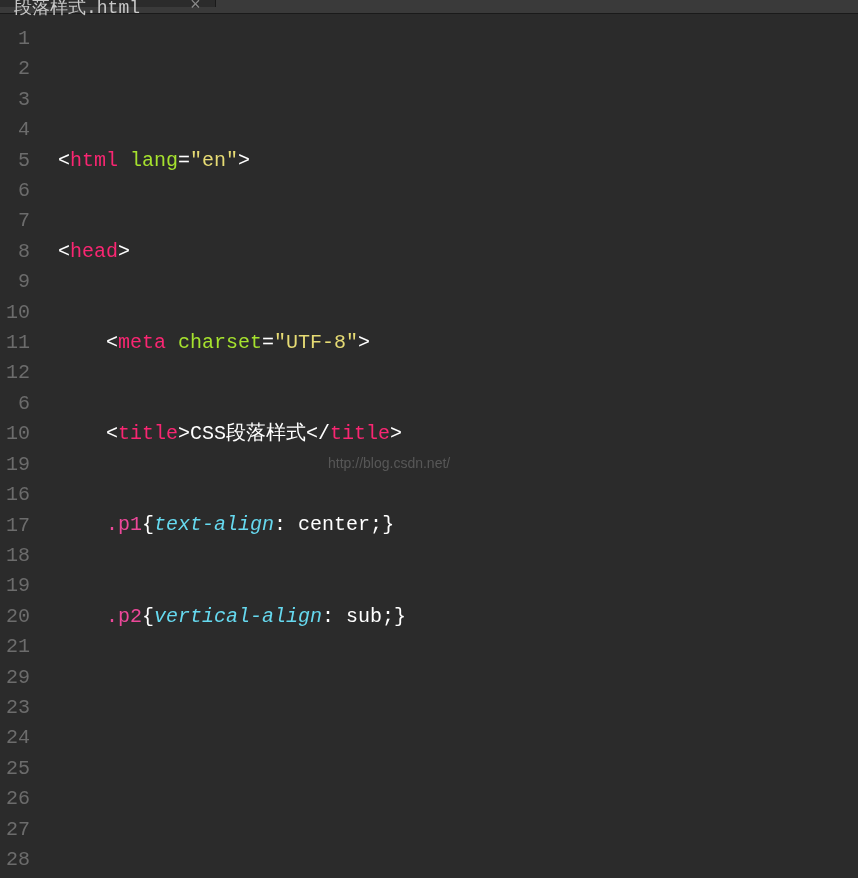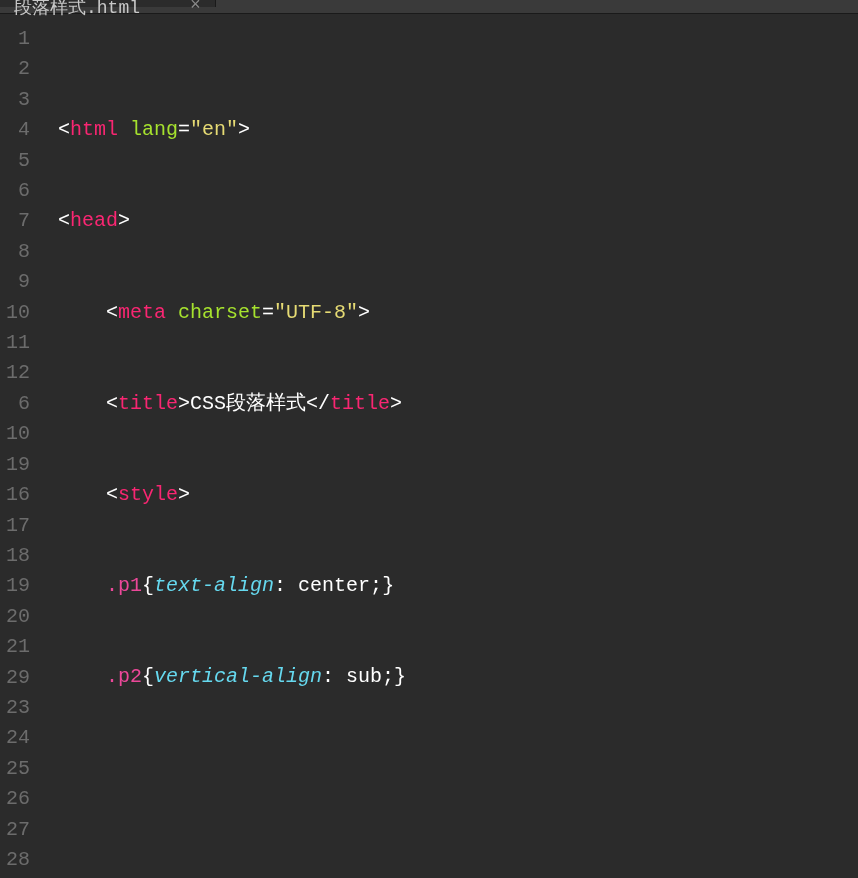--- a/index.html
+++ b/index.html
@@ -115,26 +115,26 @@
     <div>29</div>
     <div>23</div>
     <div>24</div>
     <div>25</div>
     <div>26</div>
     <div>27</div>
     <div>28</div>
   </div>
 
   <div class="code-area">
+    <div class="watermark">http://blog.csdn.net/</div>
 
     <span class="code-line"><span class="c-white">&lt;</span><span class="c-tag">html</span><span class="c-attr"> lang</span><span class="c-white">=</span><span class="c-str">"en"</span><span class="c-white">&gt;</span></span>
     <span class="code-line"><span class="c-white">&lt;</span><span class="c-tag">head</span><span class="c-white">&gt;</span></span>
     <span class="code-line"><span class="c-white">    &lt;</span><span class="c-tag">meta</span><span class="c-attr"> charset</span><span class="c-white">=</span><span class="c-str">"UTF-8"</span><span class="c-white">&gt;</span></span>
     <span class="code-line"><span class="c-white">    &lt;</span><span class="c-tag">title</span><span class="c-white">&gt;</span><span class="c-text">CSS段落样式</span><span class="c-white">&lt;/</span><span class="c-tag">title</span><span class="c-white">&gt;</span></span>
-    <span class="code-line"><span class="c-white">    &lt;</span><span class="c-tag">style</span><span class="c-white">&gt;</span></span>
     <span class="code-line"><span>    </span><span class="c-sel">.p1</span><span class="c-white">{</span><span class="c-prop">text-align</span><span class="c-white">: center;</span><span class="c-white">}</span></span>
     <span class="code-line"><span>    </span><span class="c-sel">.p2</span><span class="c-white">{</span><span class="c-prop">vertical-align</span><span class="c-white">: sub;</span><span class="c-white">}</span></span>
     
     
     
     
     
     
     
     

